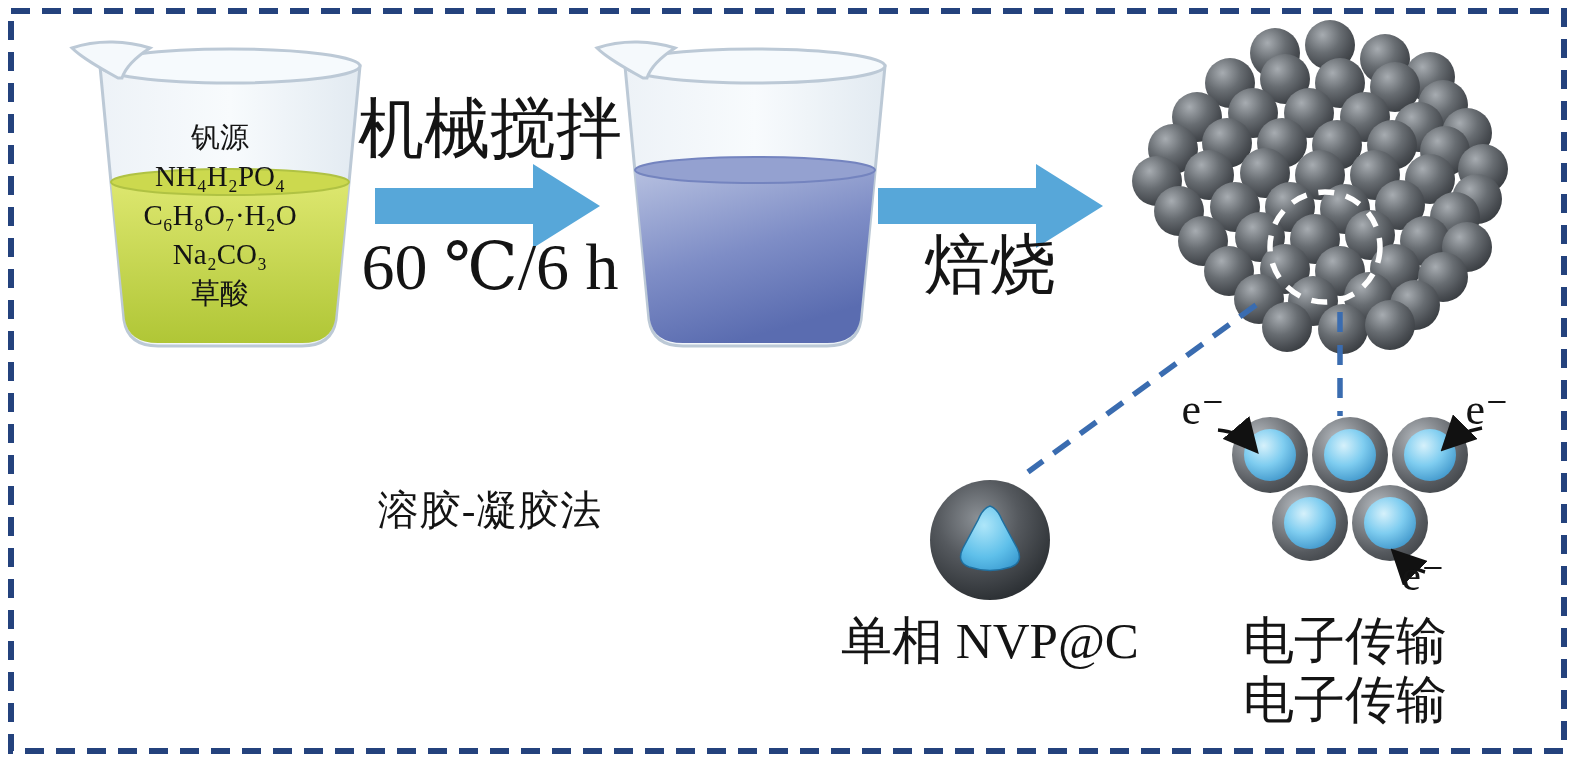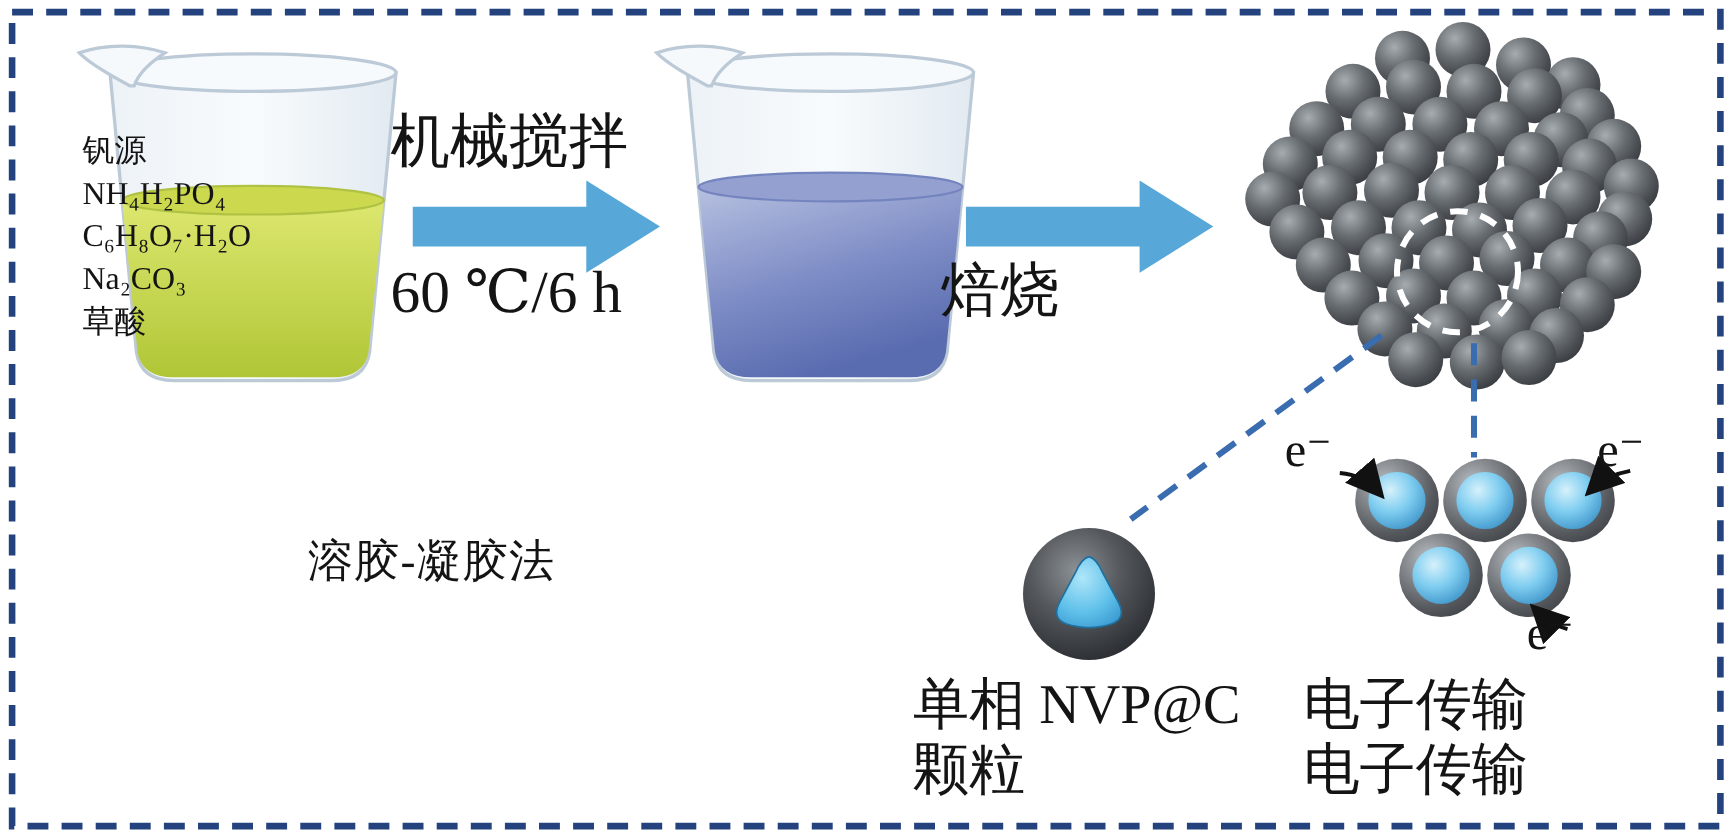--- a/index.html
+++ b/index.html
@@ -1,21 +1,21 @@
 <!DOCTYPE html>
 <html style="--frame: #24427d; --arrow: #57a7d9; --liquid-green: #c3d34d; --liquid-blue: #7081bd; --connector: #3a6cb0; --sphere-gray: #53575c; --core-blue: #55b8e6;"><head>
 <meta charset="utf-8">
 <style>
   *{margin:0;padding:0;box-sizing:border-box}
   html,body{background:#fff}
   body{font-family:"Liberation Serif","DejaVu Serif",serif;color:#141414}
   .stage{position:relative;width:1575px;height:762px;background:#fff;overflow:hidden}
   .abs{position:absolute}
-  .txt{color:#141414}
-  .step-label{font-size:54px;line-height:57px}
+  .txt{text-align:center;color:#141414}
+  .step-label{font-size:66px;line-height:57px}
   .method-title{font-size:41px;line-height:60px;letter-spacing:1px}
   .caption{font-size:51px;line-height:59px}
   .reagents{font-size:29px;line-height:39px}
   .reagents div{white-space:nowrap}
   .esym{font-size:44px;line-height:48px}
   svg{display:block}
 </style>
 </head>
 <body>
 
@@ -210,21 +210,20 @@
   </svg>
 
   <div class="abs txt esym" style="left:1168px;top:386px;width:70px">e⁻</div>
   <div class="abs txt esym" style="left:1452px;top:386px;width:70px">e⁻</div>
   <div class="abs txt esym" style="left:1388px;top:552px;width:70px">e⁻</div>
 
   <div class="abs txt method-title" style="left:280px;top:480px;width:420px">溶胶-凝胶法</div>
 
   <div class="abs txt caption" style="left:830px;top:612px;width:320px">
     <div>单相 NVP@C</div>
-    <div>颗粒</div>
   </div>
 
   <div class="abs txt caption" style="left:1185px;top:612px;width:320px">
     <div>电子传输</div>
     <div>电子传输</div>
   </div>
 
 </div>
 
 </body></html>

